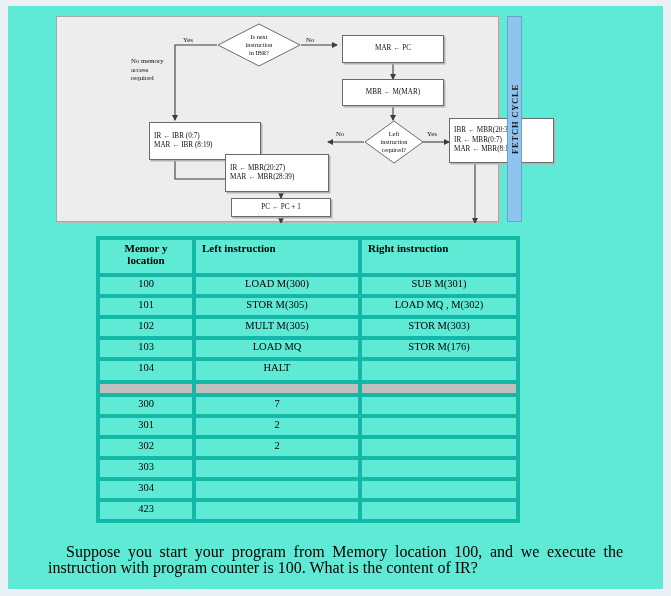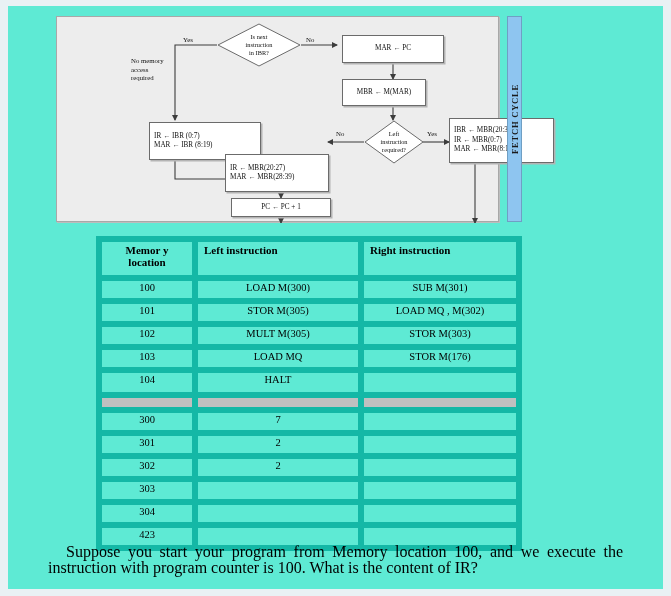--- a/index.html
+++ b/index.html
@@ -124,21 +124,21 @@
     position: absolute;
     left: 88px;
     top: 230px;
     width: 420px;
     border-collapse: collapse;
     font-size: 10.5px;
     color: #000;
     table-layout: fixed;
   }
   #memtable td, #memtable th {
-    border: 6px solid #14b8a6;
+    border: 4px solid #14b8a6;
     padding: 1px 5px;
     font-weight: normal;
     vertical-align: top;
   }
   #memtable thead th {
     font-weight: bold;
     font-size: 11px;
     height: 30px;
     vertical-align: top;
     padding-top: 2px;
@@ -239,21 +239,21 @@
       <div class="note" style="left:74px; top:40px;">
         <div>No memory</div>
         <div>access</div>
         <div>required</div>
       </div>
 
       <div class="fbox center" style="left:285px; top:18px; width:102px; height:28px;">
         <span>MAR ← PC</span>
       </div>
 
-      <div class="fbox center" style="left:285px; top:62px; width:84px; height:27px;">
+      <div class="fbox center" style="left:285px; top:62px; width:102px; height:27px;">
         <span>MBR ←   M(MAR)</span>
       </div>
 
       <div class="diamond" style="left:307px; top:103px; width:60px; height:44px;">
         <svg width="60" height="44" viewBox="0 0 60 44">
           <polygon points="30,1 59,22 30,43 1,22" fill="#ffffff" stroke="#6b6b6b" stroke-width="1"></polygon>
         </svg>
         <div class="dtext">
           <span>Left</span>
           <span>instruction</span>

